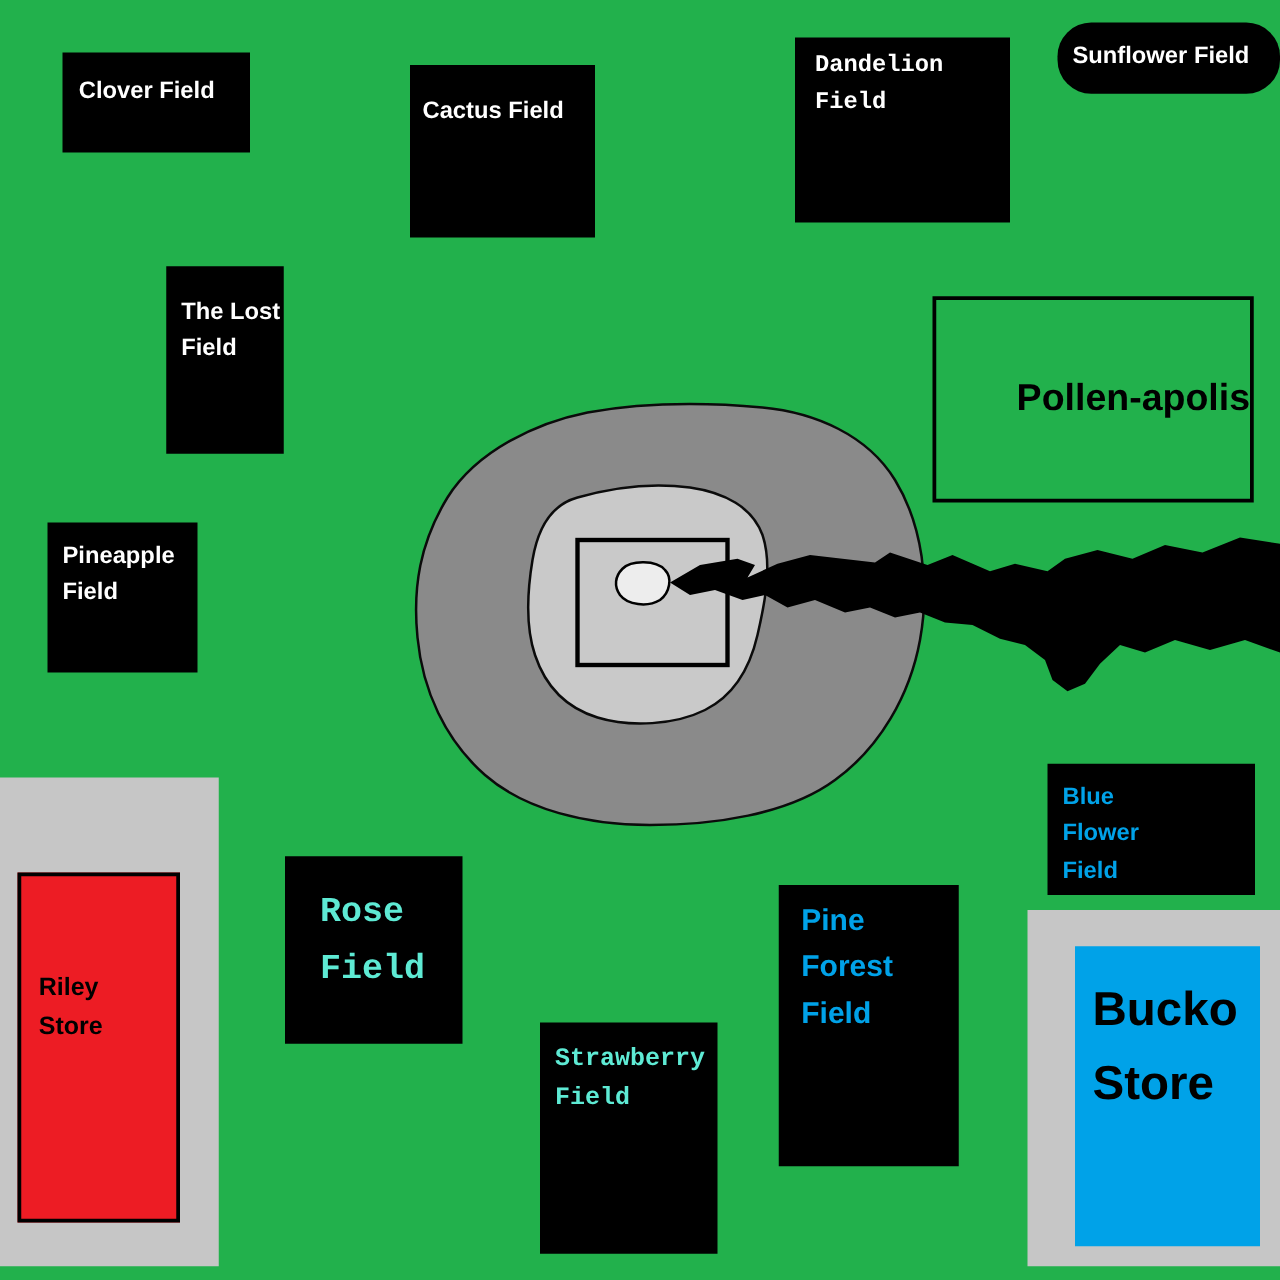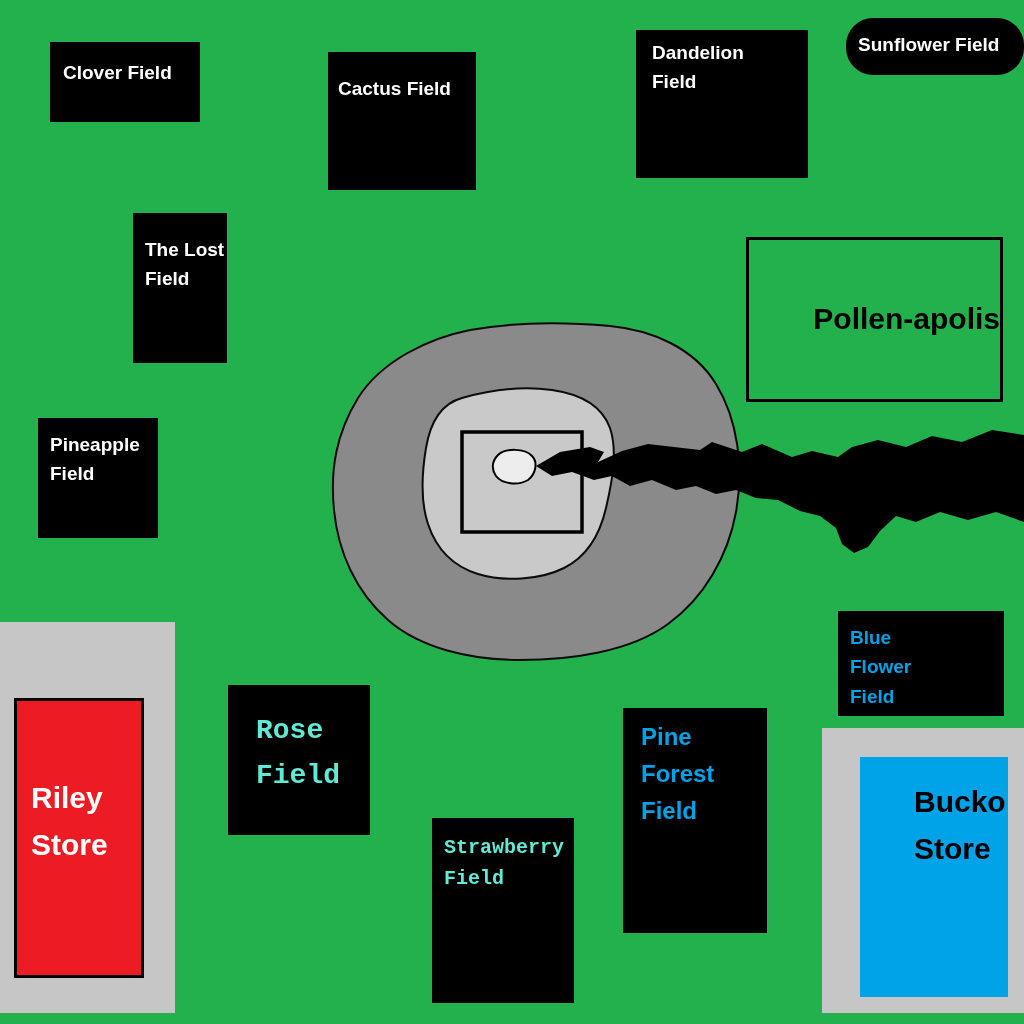--- a/index.html
+++ b/index.html
@@ -41,21 +41,21 @@
   }
   .label.red  { color: #5eead4; font-family: Liberation Mono, monospace; }
   .label.blue { color: #00A2E8; }
   .label.black { color: #000000; }
 
   #field-clover     { left: 50px;  top: 42px;  width: 150px; height: 80px;  padding: 16px 0 0 13px; }
   #field-clover .label { width: 130px; }
   #field-cactus     { left: 283px; top: 52px;  width: 148px; height: 138px; padding: 22px 0 0 10px; margin-left: 45px; }
   #field-cactus .label { width: 132px; }
   #field-dandelion  { left: 636px; top: 30px;  width: 172px; height: 148px; padding: 8px 0 0 16px; }
-  #field-dandelion .label { width: 104px; }
+  #field-dandelion .label { width: 104px; font-family: Liberation Mono, monospace; }
   #field-sunflower  { left: 846px; top: 18px;  width: 178px; height: 57px;  padding: 12px 0 0 12px; border-radius: 27px; }
   #field-sunflower .label { width: 160px; }
   #field-lost       { left: 133px; top: 213px; width: 94px; height: 150px; padding: 22px 0 0 12px; }
   #field-lost .label { width: 86px; }
   #field-pineapple  { left: 38px;  top: 418px; width: 120px; height: 120px; padding: 12px 0 0 12px; }
   #field-pineapple .label { width: 96px; }
   #field-blueflower { left: 838px; top: 598px; width: 166px; height: 105px; padding: 12px 0 0 12px; margin-top: 13px; }
   #field-blueflower .label { width: 70px; }
   #field-rose       { left: 228px; top: 685px; width: 142px; height: 150px; padding: 24px 0 0 28px; }
   #field-rose .label { width: 84px; font-size: 28px; line-height: 1.6; }
@@ -83,27 +83,27 @@
   .store {
     position: absolute;
     box-sizing: border-box;
   }
   #store-riley {
     left: 14px; top: 698px;
     width: 130px; height: 280px;
     background: #ED1C24;
     border: 3px solid #000000;
   }
-  #store-riley .label { padding: 74px 0 0 14px; width: 92px; font-size: 30px; line-height: 1.55; color: #ffffff; }
+  #store-riley .label { padding: 74px 0 0 14px; width: 92px; font-size: 20px; line-height: 1.55; color: #000000; }
   #store-bucko {
     left: 860px; top: 757px;
     width: 148px; height: 240px;
     background: #00A2E8;
   }
-  #store-bucko .label { padding: 22px 0 0 14px; width: 106px; font-size: 30px; line-height: 1.55; color: #000; margin-left: 40px; }
+  #store-bucko .label { padding: 22px 0 0 14px; width: 106px; font-size: 38px; line-height: 1.55; color: #000; }
 </style>
 </head>
 <body>
 
 <div class="map">
 
   <div class="platform" id="platform-left"></div>
   <div class="platform" id="platform-right"></div>
 
   <svg class="layer-svg" viewBox="0 0 1024 1024">

